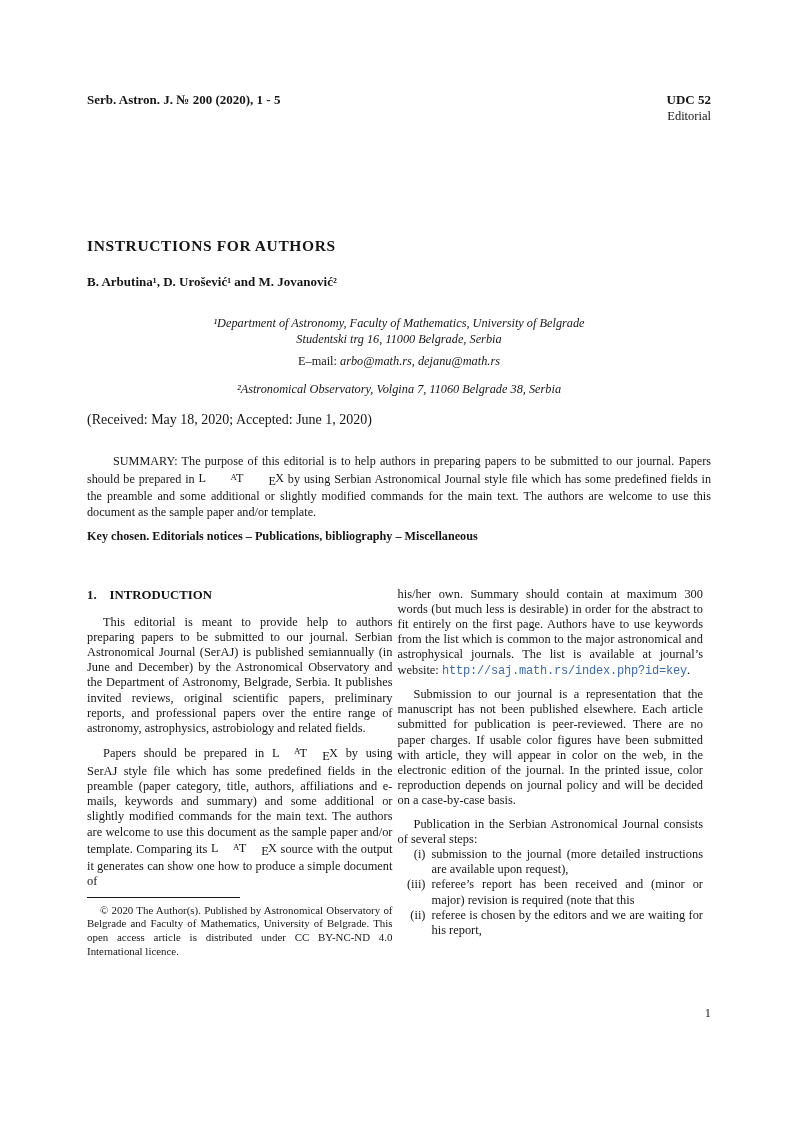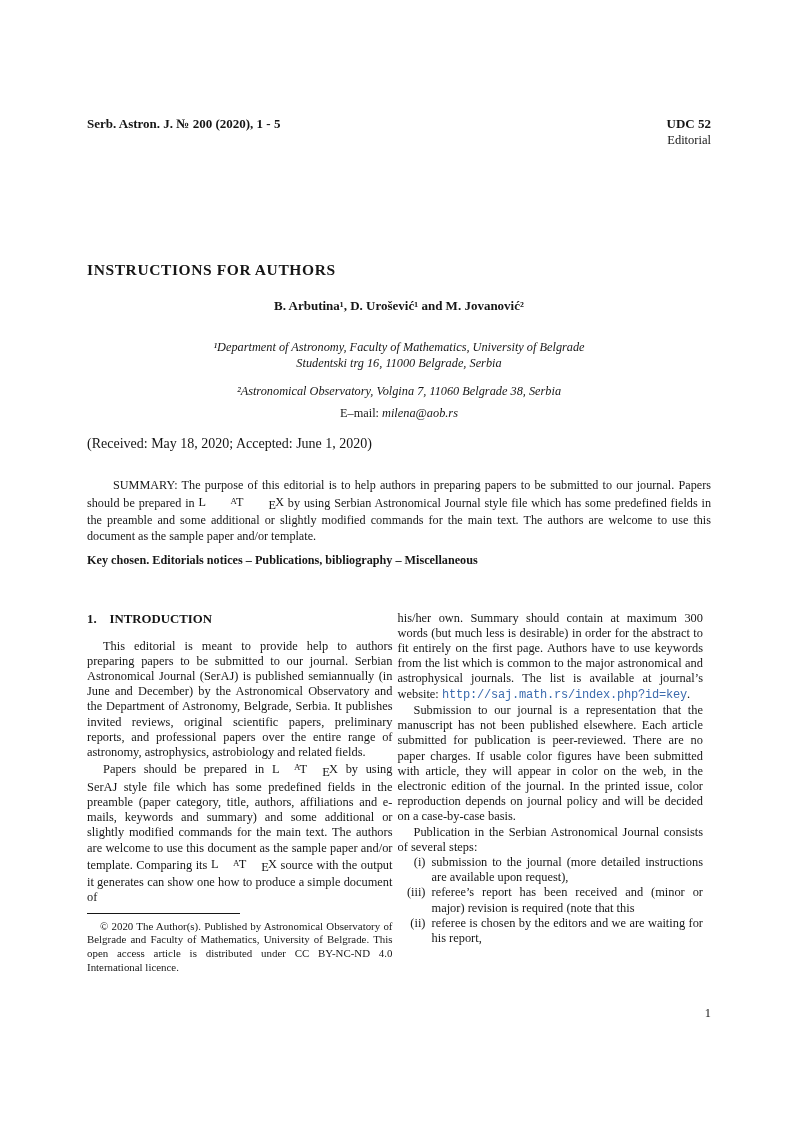--- a/index.html
+++ b/index.html
@@ -5,42 +5,42 @@
   * { box-sizing: border-box; }
   html, body { margin: 0; padding: 0; background: #e8e8e8; }
   .page {
     position: relative;
     width: 794px;
     height: 1123px;
     margin: 0 auto;
     background: #ffffff;
     color: #161616;
     font-family: "Liberation Serif", "DejaVu Serif", serif;
-    padding: 116px 83px 0 87px;
+    padding: 92px 83px 0 87px;
     overflow: hidden;
   }
 
   
   .header { display: flex; justify-content: space-between; align-items: flex-start; }
   .journal-ref { font-size: 13px; font-weight: bold; line-height: 16px; }
   .header-right { text-align: right; margin-left: 18px; }
   .udc { font-size: 13px; font-weight: bold; line-height: 16px; }
   .category { font-size: 12.5px; line-height: 16px; }
 
   
   .title {
     margin: 112px 0 0 0;
     font-size: 15.5px;
     font-weight: bold;
     letter-spacing: 0.6px;
     line-height: 20px;
   }
   .authors {
     margin-top: 17px;
-    text-align: center;
+    text-align: left;
     font-size: 13px;
     font-weight: bold;
     line-height: 18px;
   }
   .affil {
     margin-top: 24px;
     text-align: center;
     font-style: italic;
     font-size: 12.3px;
     line-height: 16px;
@@ -87,21 +87,21 @@
     margin: 0 0 12px 0;
   }
   .section-number { margin-right: 13px; }
   .body {
     margin: 0;
     font-size: 12.4px;
     line-height: 15.2px;
     text-align: justify;
     hyphens: auto;
   }
-  .indent { text-indent: 16px; }
+  .indent { text-indent: 16px; margin-top: 8px; }
 
   
   .steps { margin-top: 0; }
   .step { display: flex; }
   .step-marker {
     flex: 0 0 34px;
     text-align: right;
     padding-right: 6px;
     font-size: 12.4px;
     line-height: 15.2px;
@@ -163,27 +163,27 @@
   </div>
 
   <h1 class="title">INSTRUCTIONS FOR AUTHORS</h1>
 
   <div class="authors">B. Arbutina¹, D. Urošević¹ and M. Jovanović²</div>
 
   <div class="affil">
     <div>¹Department of Astronomy, Faculty of Mathematics, University of Belgrade</div>
     <div>Studentski trg 16, 11000 Belgrade, Serbia</div>
   </div>
+  <div class="email-line">
+    <span class="email-label">E–mail:</span>
+    <span class="email-addr">arbo@math.rs, dejanu@math.rs</span>
+  </div>
 
   <div class="affil second">
     <div>²Astronomical Observatory, Volgina 7, 11060 Belgrade 38, Serbia</div>
-  </div>
-  <div class="email-line">
-    <span class="email-label">E–mail:</span>
-    <span class="email-addr">milena@aob.rs</span>
   </div>
 
   <div class="received">(Received: May 18, 2020; Accepted: June 1, 2020)</div>
 
   <p class="summary">SUMMARY: The purpose of this editorial is to help authors in preparing papers to be submitted to our journal. Papers should be prepared in <span>L<span class="tex-a">A</span>T<span class="tex-e">E</span>X</span> by using Serbian Astronomical Journal style file which has some predefined fields in the preamble and some additional or slightly modified commands for the main text. The authors are welcome to use this document as the sample paper and/or template.</p>
 
   <p class="keywords">Key chosen. Editorials notices – Publications, bibliography – Miscellaneous</p>
 
   <div class="columns">
 

